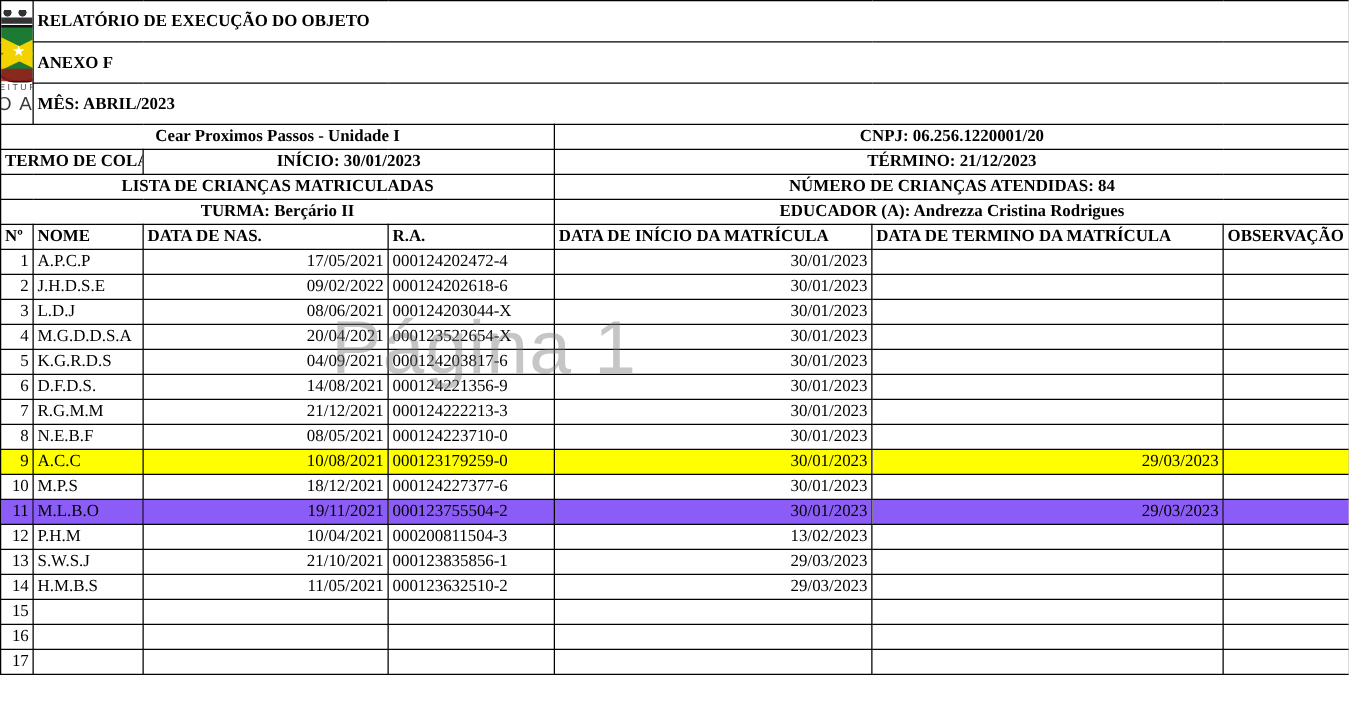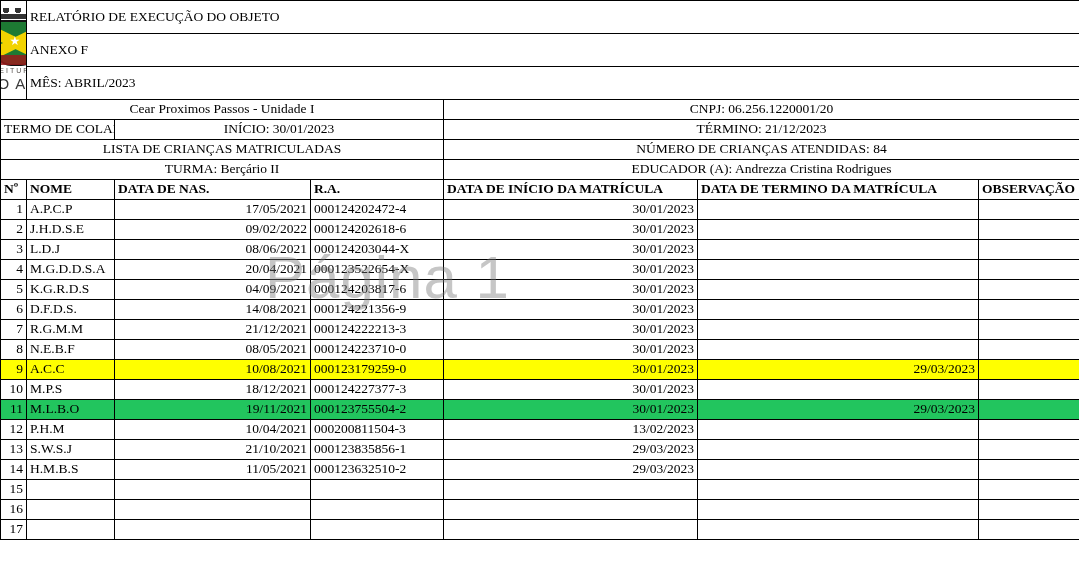--- a/index.html
+++ b/index.html
@@ -27,21 +27,21 @@
     border: 1px solid #000000;
     font-size: 13.5px;
     line-height: 1.05;
     padding: 1px 3px;
     vertical-align: middle;
     white-space: nowrap;
     overflow: hidden;
     height: 20px;
     box-sizing: border-box;
   }
-  .bold { font-weight: normal; }
+  .bold { font-weight: bold; }
   .right { text-align: right; }
   .left { text-align: left; }
 
   
   .logo-cell {
     width: 310px;
     height: 98px;
     padding: 0;
     text-align: center;
     vertical-align: middle;
@@ -301,26 +301,26 @@
           <td class="right">10/08/2021</td>
           <td class="left">000123179259-0</td>
           <td class="right">30/01/2023</td>
           <td class="right">29/03/2023</td>
           <td class="left"></td>
         </tr>
         <tr class="data">
           <td class="right">10</td>
           <td class="left">M.P.S</td>
           <td class="right">18/12/2021</td>
-          <td class="left">000124227377-3</td>
-          <td class="right">30/01/2023</td>
-          <td class="right"></td>
-          <td class="left"></td>
-        </tr>
-        <tr class="data hl" style="background: #22c55e; font-family: Liberation Serif, serif;">
+          <td class="left">000124227377-6</td>
+          <td class="right">30/01/2023</td>
+          <td class="right"></td>
+          <td class="left"></td>
+        </tr>
+        <tr class="data hl" style="background: #8b5cf6; font-family: Liberation Serif, serif;">
           <td class="right">11</td>
           <td class="left">M.L.B.O</td>
           <td class="right">19/11/2021</td>
           <td class="left">000123755504-2</td>
           <td class="right">30/01/2023</td>
           <td class="right">29/03/2023</td>
           <td class="left"></td>
         </tr>
         <tr class="data">
           <td class="right">12</td>

